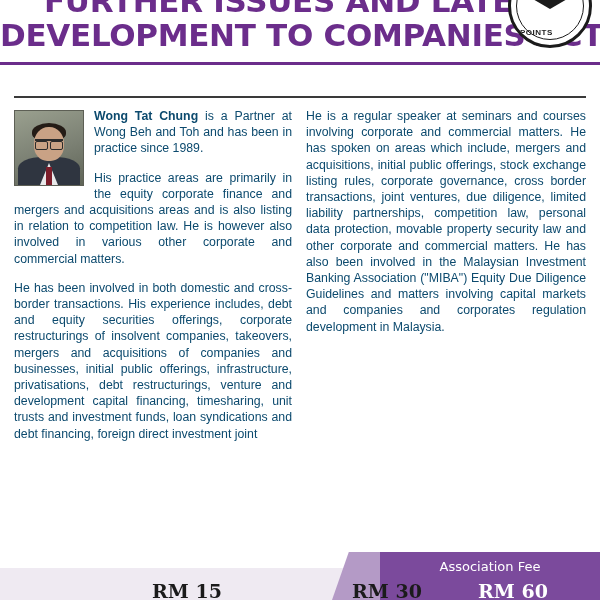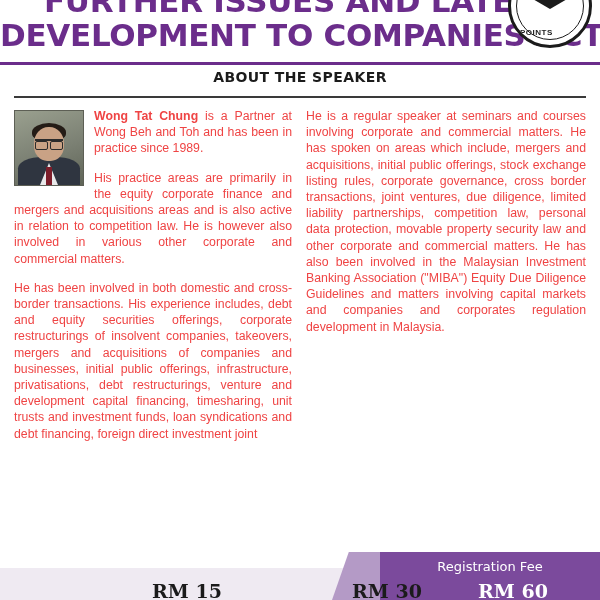--- a/index.html
+++ b/index.html
@@ -129,21 +129,21 @@
     height: 2px;
     background: #3a3a3a;
   }
 
   
   .col {
     position: absolute;
     top: 108px;
     font-size: 12.3px;
     line-height: 16.2px;
-    color: #ef4444;
+    color: #0c4a6e;
     text-align: justify;
     font-family: "Liberation Sans", sans-serif;
   }
   .col-left { left: 14px; width: 278px; }
   .col-right { left: 306px; width: 280px; }
   .col p { margin: 0 0 13px 0; }
   .col p:last-child { margin-bottom: 0; }
   .strong-name { font-weight: bold; }
 
   
@@ -299,47 +299,44 @@
   </div>
 
   <div class="seal">
     <div class="seal-inner"></div>
     <div class="seal-badge"></div>
     <div class="seal-text">D POINTS</div>
   </div>
 
   <div class="purple-rule"></div>
 
-  <div class="about-bar">
-    <span>ABOUT THE SPEAKER</span>
-  </div>
   <div class="thin-rule"></div>
 
   <div class="col col-left">
     <div class="portrait">
       <div class="bg"></div>
       <div class="body"></div>
       <div class="shirt"></div>
       <div class="tie"></div>
       <div class="hair"></div>
       <div class="head"></div>
       <div class="glasses"></div>
     </div>
     <p><span class="strong-name">Wong Tat Chung</span><span> is a Partner at Wong Beh and Toh and has been in practice since 1989.</span></p>
-    <p>His practice areas are primarily in the equity corporate finance and mergers and acquisitions areas and is also active in relation to competition law. He is however also involved in various other corporate and commercial matters.</p>
+    <p>His practice areas are primarily in the equity corporate finance and mergers and acquisitions areas and is also listing in relation to competition law. He is however also involved in various other corporate and commercial matters.</p>
     <p>He has been involved in both domestic and cross-border transactions. His experience includes, debt and equity securities offerings, corporate restructurings of insolvent companies, takeovers, mergers and acquisitions of companies and businesses, initial public offerings, infrastructure, privatisations, debt restructurings, venture and development capital financing, timesharing, unit trusts and investment funds, loan syndications and debt financing, foreign direct investment joint</p>
   </div>
 
   <div class="col col-right">
     <p>He is a regular speaker at seminars and courses involving corporate and commercial matters. He has spoken on areas which include, mergers and acquisitions, initial public offerings, stock exchange listing rules, corporate governance, cross border transactions, joint ventures, due diligence, limited liability partnerships, competition law, personal data protection, movable property security law and other corporate and commercial matters. He has also been involved in the Malaysian Investment Banking Association ("MIBA") Equity Due Diligence Guidelines and matters involving capital markets and companies and corporates regulation development in Malaysia.</p>
   </div>
 
   <div class="fee-shape">
     <div class="fee-left-block"></div>
     <div class="fee-mid-block"></div>
     <div class="fee-right-block"></div>
-    <div class="fee-label">Registration Fee</div>
+    <div class="fee-label">Association Fee</div>
     <div class="price price-1">RM 15</div>
     <div class="price price-2">RM 30</div>
     <div class="price price-3">RM 60</div>
   </div>
 
 </div>
 
 </body></html>

